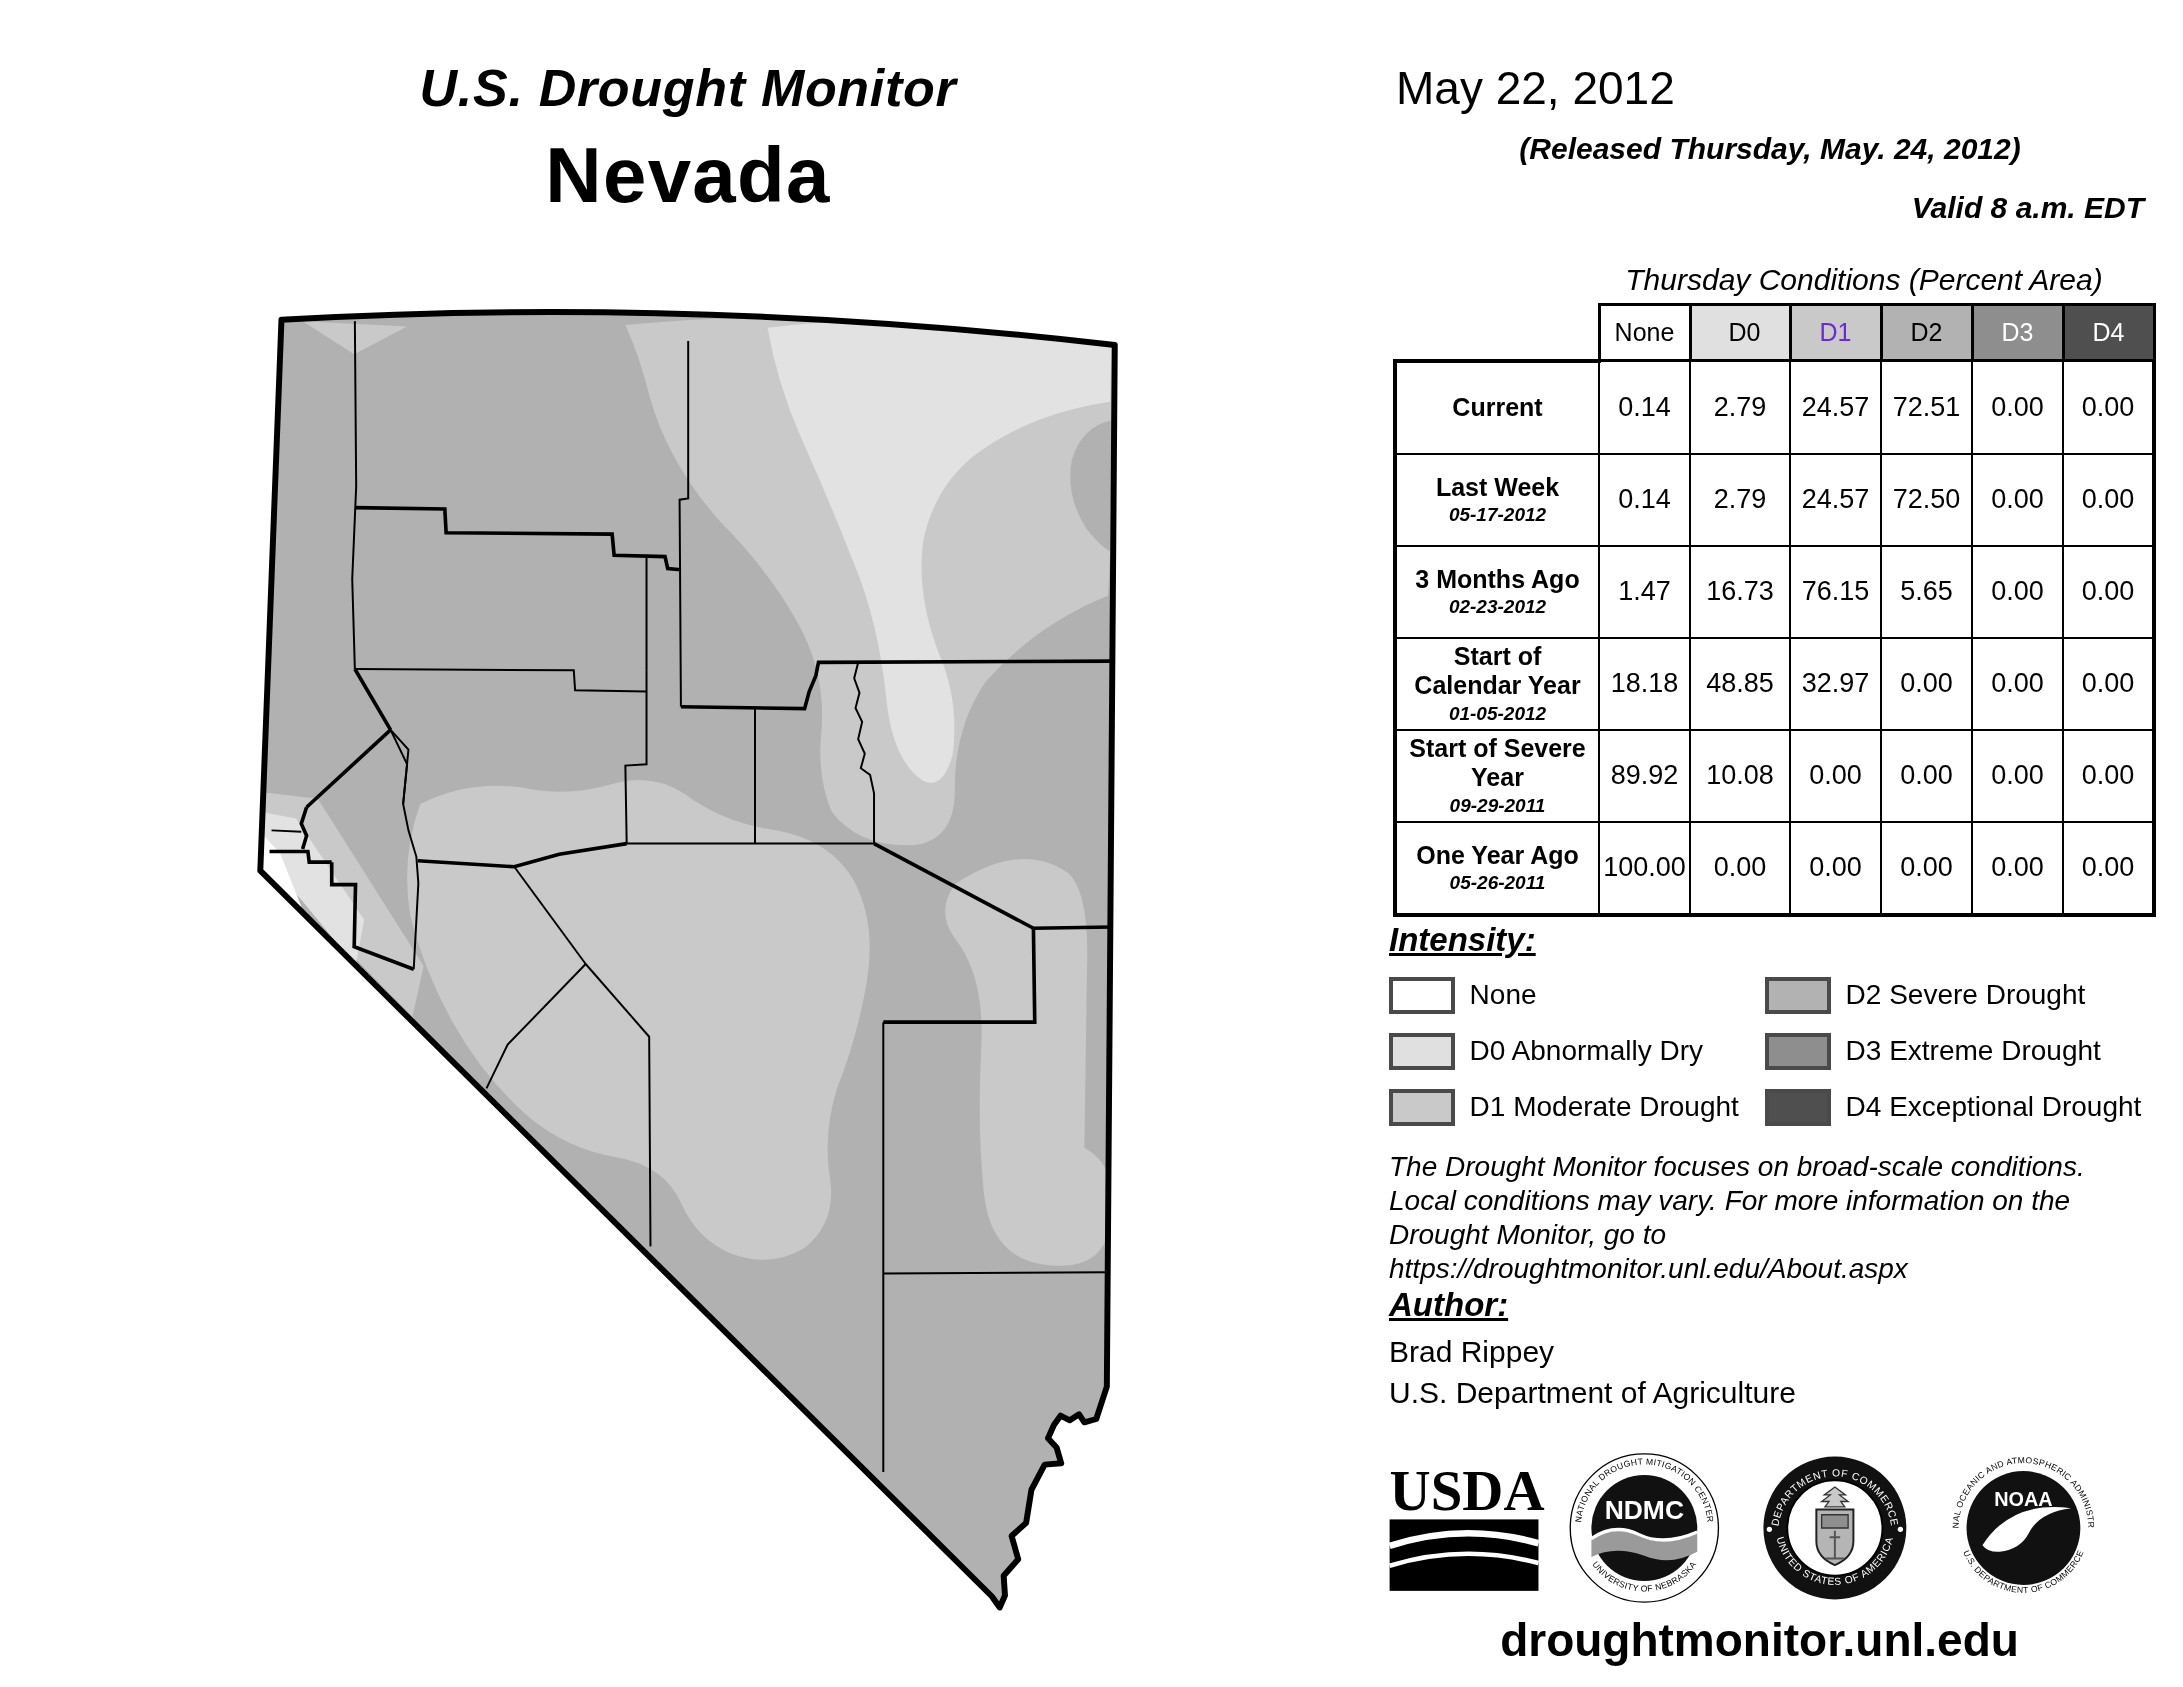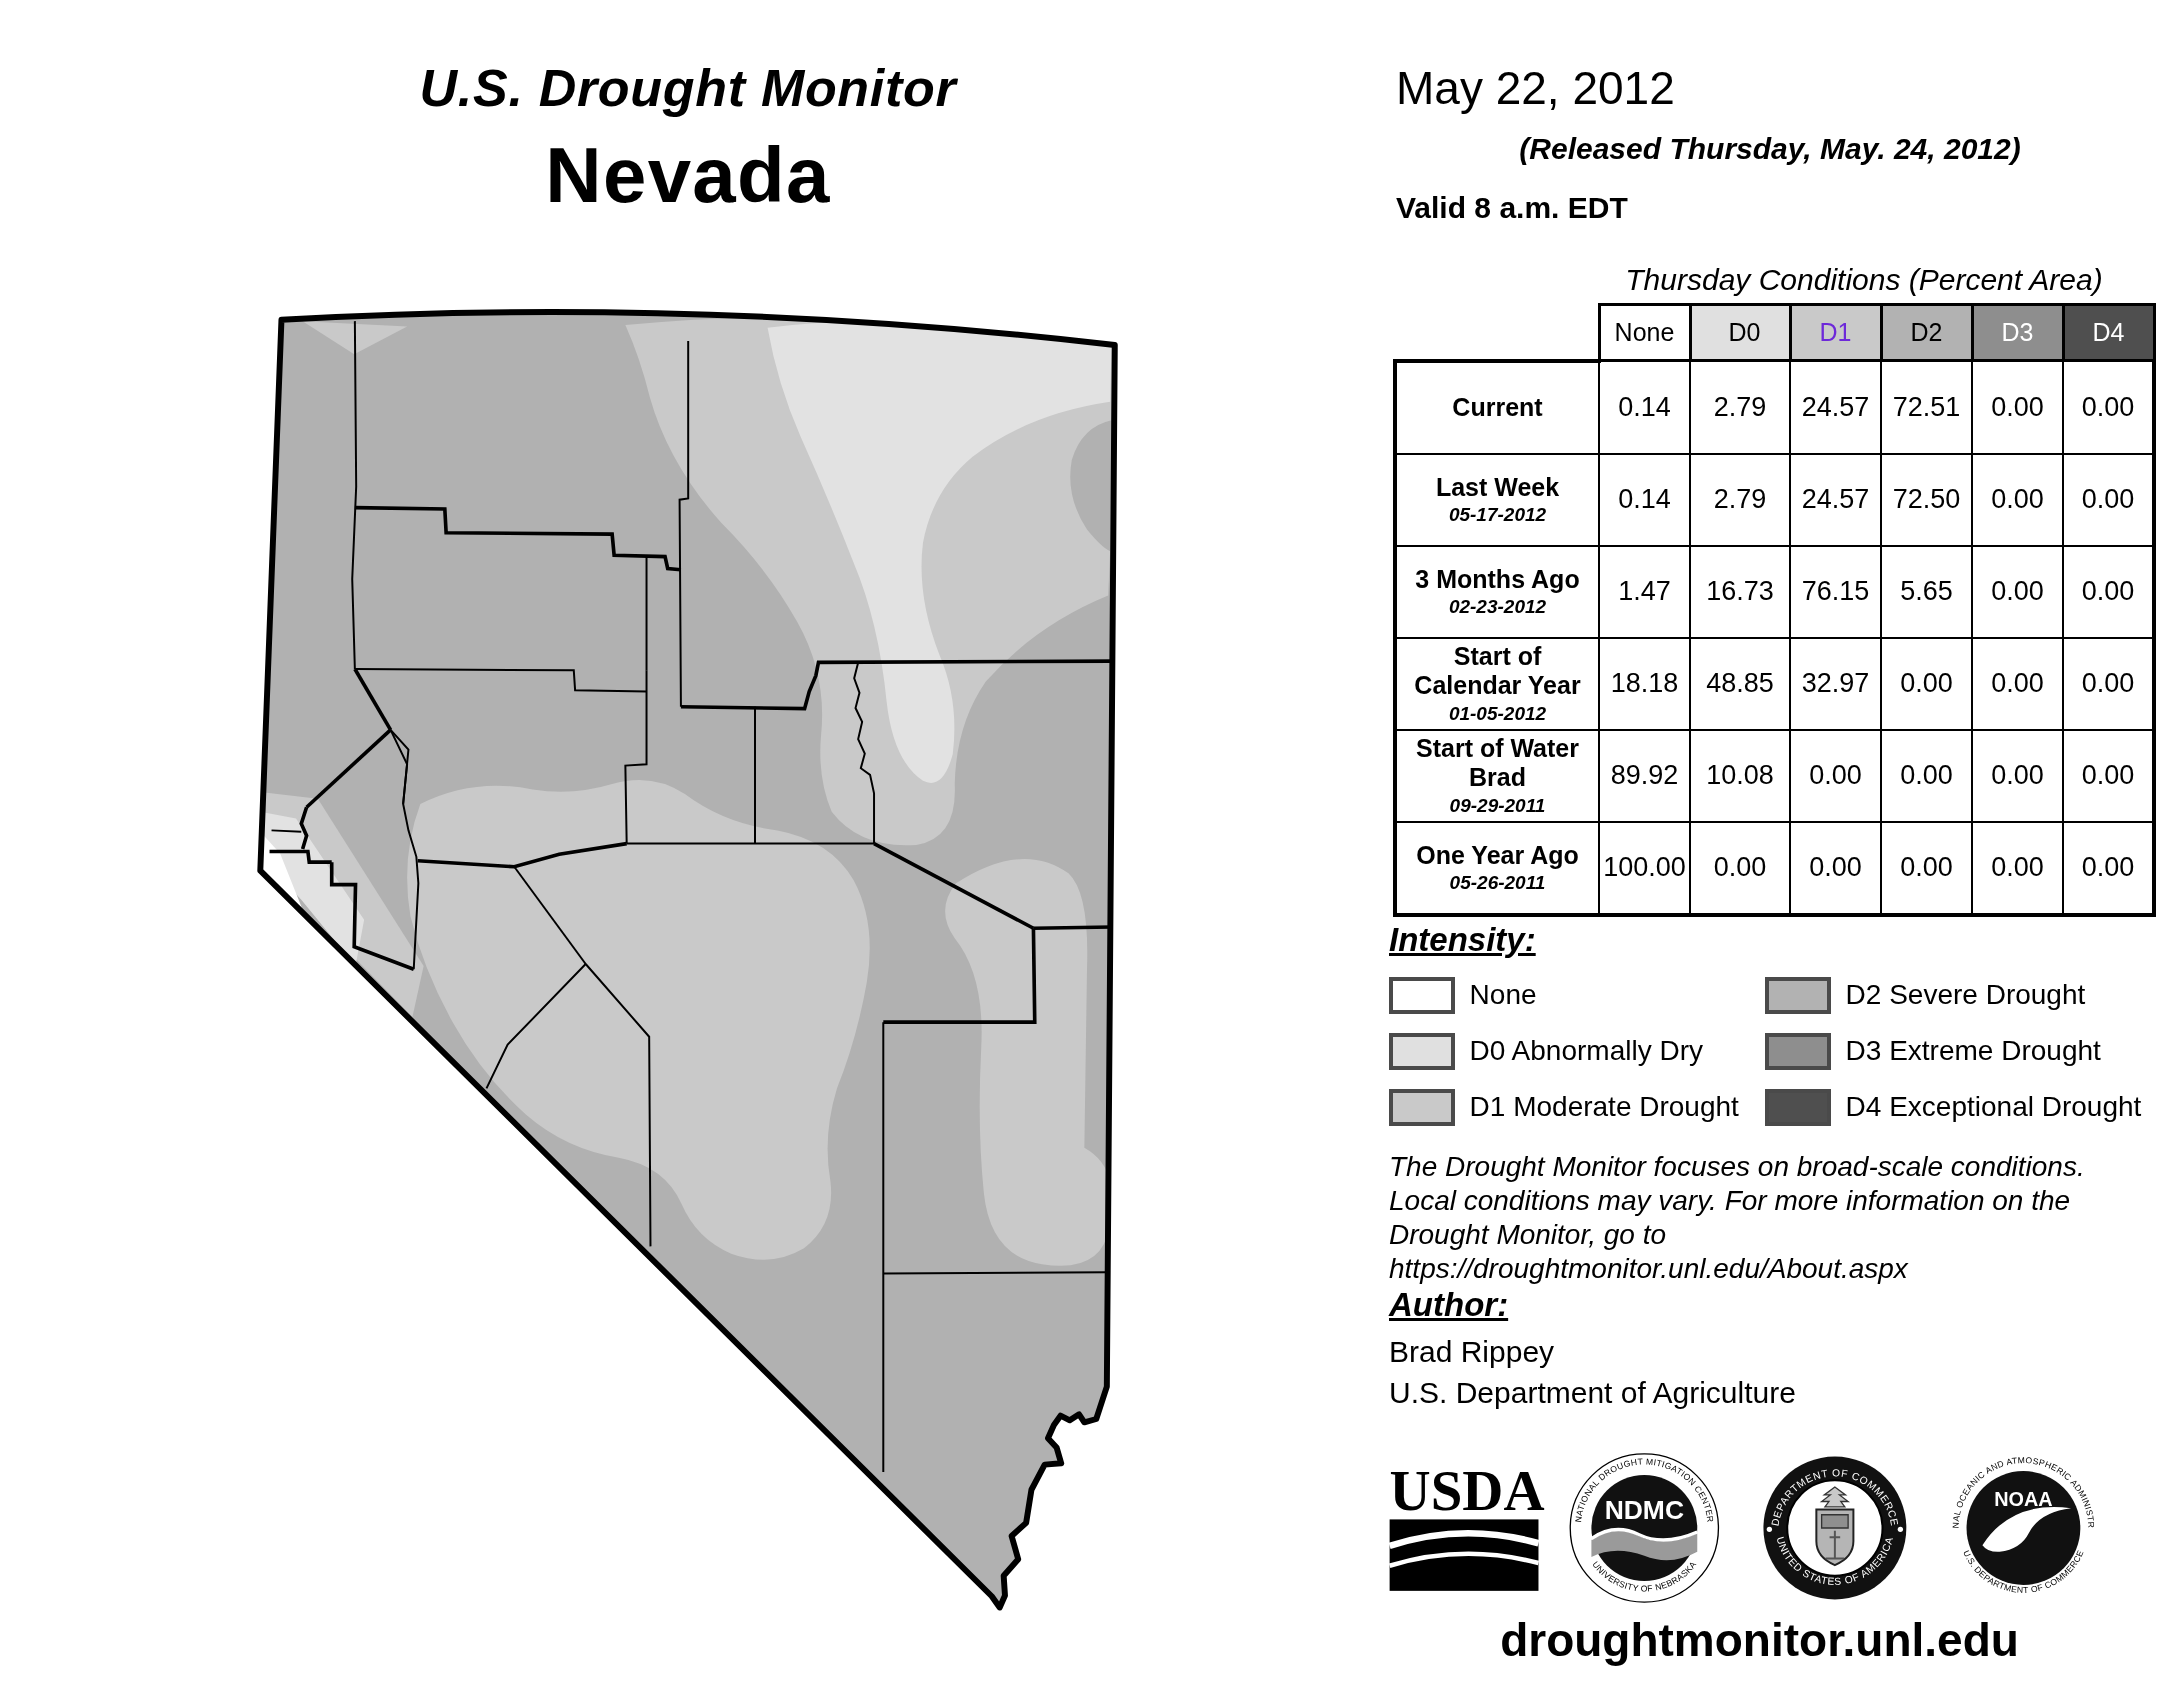--- a/index.html
+++ b/index.html
@@ -10,22 +10,22 @@
   .abs{position:absolute;}
   
   .map-title{left:291px;top:58px;width:794px;text-align:center;
     font-size:52px;font-weight:bold;font-style:italic;letter-spacing:0.7px;}
   .state-title{left:291px;top:130px;width:794px;text-align:center;
     font-size:78px;font-weight:900;letter-spacing:1.3px;}
   .date-main{left:1396px;top:61px;width:748px;
     font-size:46px;font-weight:normal;}
   .date-released{left:1396px;top:132px;width:748px;text-align:center;
     font-size:30px;font-weight:bold;font-style:italic;}
-  .date-valid{left:1396px;top:191px;width:748px;text-align:left;
-    font-size:30px;font-weight:bold;}
+  .date-valid{left:1396px;top:191px;width:748px;text-align:right;
+    font-size:30px;font-weight:bold;font-style:italic;}
   .tbl-title{left:1596px;top:263px;width:536px;text-align:center;
     font-size:30px;font-style:italic;}
   
   .cond-table{left:1393px;top:303px;border-collapse:collapse;table-layout:fixed;}
   .cond-table td,.cond-table th{border:2.6px solid #000;padding:0;text-align:center;vertical-align:middle;}
   .cond-table .blank{border:none;background:#fff;}
   .cond-table thead th{width:88px;height:53px;font-size:25px;font-weight:normal;border-width:3.3px;}
   .cond-table tbody th{width:201px;height:90px;font-size:25px;font-weight:bold;}
   .cond-table tbody td{width:88px;font-size:27px;font-weight:normal;}
   .cond-table .row-date{font-size:19px;font-weight:bold;font-style:italic;margin-top:2.6px;}
@@ -181,21 +181,21 @@
         </th>
         <td>18.18</td>
         <td>48.85</td>
         <td>32.97</td>
         <td>0.00</td>
         <td>0.00</td>
         <td class="edge-r">0.00</td>
       </tr>
       <tr>
         <th class="edge-l">
-          <div>Start of Water Brad</div>
+          <div>Start of Severe Year</div>
           <div class="row-date">09-29-2011</div>
         </th>
         <td>89.92</td>
         <td>10.08</td>
         <td>0.00</td>
         <td>0.00</td>
         <td>0.00</td>
         <td class="edge-r">0.00</td>
       </tr>
       <tr>

